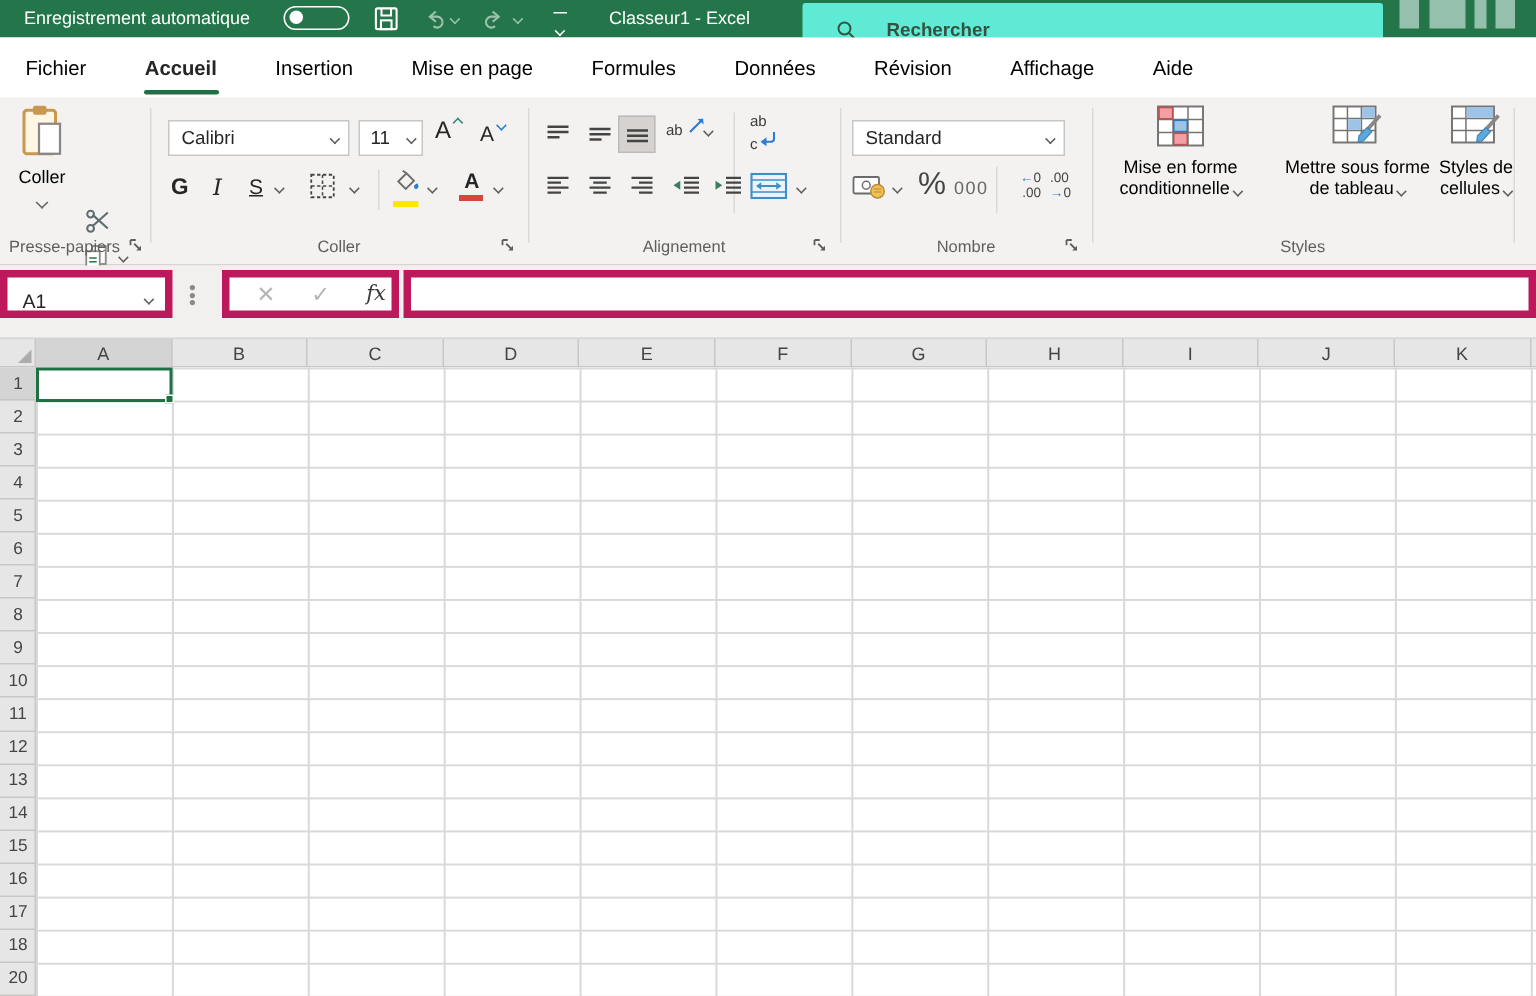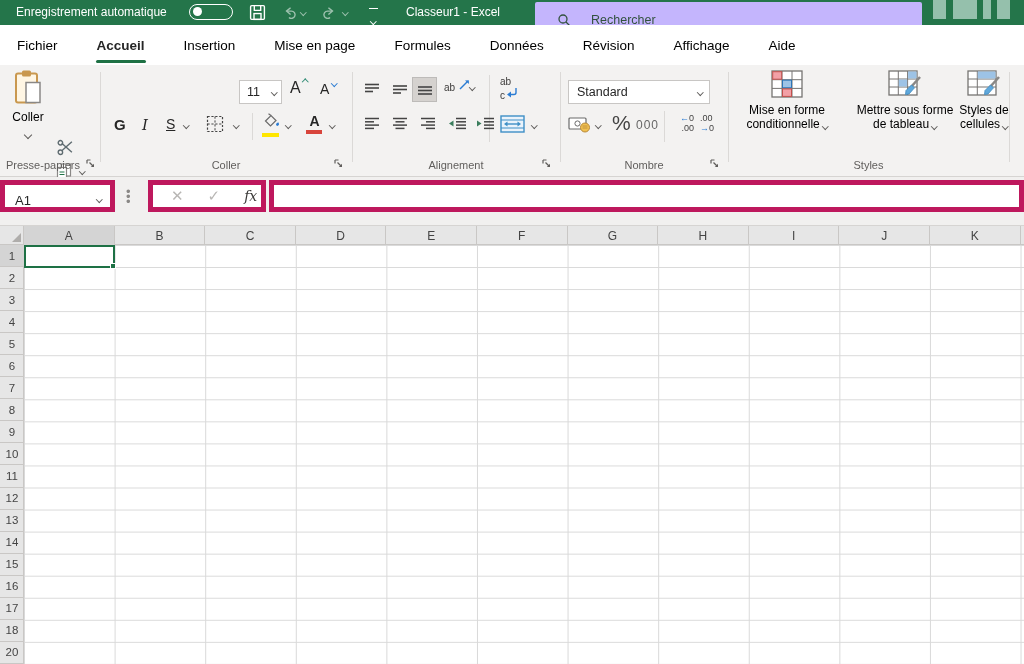--- a/index.html
+++ b/index.html
@@ -14,22 +14,22 @@
   #autosave-toggle { left:189px; top:4px; width:44px; height:16px;
     border:1.5px solid #fff; border-radius:9px; }
   #autosave-knob { left:3px; top:2.2px; width:9px; height:9px; border-radius:50%; background:#fff; }
   .tb-ico { color:#fff; }
   .dim { opacity:.55; }
   .chv { display:inline-block; width:6px; height:6px;
     border-right:1.4px solid currentColor; border-bottom:1.4px solid currentColor;
     transform:rotate(45deg); }
   .chv-sm { width:4.5px; height:4.5px; }
   #wb-title { left:406px; top:5px; font-size:12px; color:#fff; }
-  #search-box { left:535px; top:2px; width:387px; height:36px; background:#c4b5fd;
-    border-radius:2px; display:flex; align-items:center; }
+  #search-box { left:535px; top:2px; width:387px; height:36px; background:#5eead4;
+    border-radius:2px; display:flex; align-items:center;font-weight:bold; }
   #search-box .mag { margin-left:22px; }
   #search-label { margin-left:20px; font-size:12.5px; color:#33523F; }
   .deco-bar { top:0; height:19px; background:#A9CEBD; opacity:.85; }
 
   
   #tabrow { left:0; top:25px; width:1024px; height:40px; background:#fff;
     display:flex; align-items:center; gap:33px; padding-left:14px; }
   .tab { font-size:13.5px; color:#000000; position:relative; height:40px;
     display:flex; align-items:center; padding:0 3px; cursor:default; }
   .tab.active { font-weight:bold; color:#262626; }
@@ -201,20 +201,24 @@
       </svg>
       <div class="grp-label" style="right:14px;">Presse-papiers</div>
       <svg class="launcher" style="right:4px;" width="11" height="11" viewBox="0 0 11 11">
         <path d="M2 2 h3.5 M2 2 v3.5" stroke="#605E5C" stroke-width="1.2" fill="none"></path>
         <line x1="4.5" y1="4.5" x2="8.5" y2="8.5" stroke="#605E5C" stroke-width="1.2"></line>
         <polygon points="9,5.8 9,9 5.8,9" fill="#605E5C"></polygon>
       </svg>
     </div>
 
     <div class="grp" style="left:100px; width:252px;">
+      <div class="combo" style="left:12px; top:15px; width:121px; height:24px;">
+        <span style="margin-left:8px;">Calibri</span>
+        <span class="chv chv-sm"></span>
+      </div>
       <div class="combo" style="left:139px; top:15px; width:43px; height:24px;">
         <span style="margin-left:7px;">11</span>
         <span class="chv chv-sm" style="right:5px;"></span>
       </div>
       <div class="abs" style="left:190px; top:14px; font-size:16px; color:#262626;">
         <span>A</span>
         <span class="chv chv-sm" style="color:#2E8B74; transform:rotate(225deg); position:absolute; top:1px; right:-7px;"></span>
       </div>
       <div class="abs" style="left:220px; top:16px; font-size:14px; color:#262626;">
         <span>A</span>

